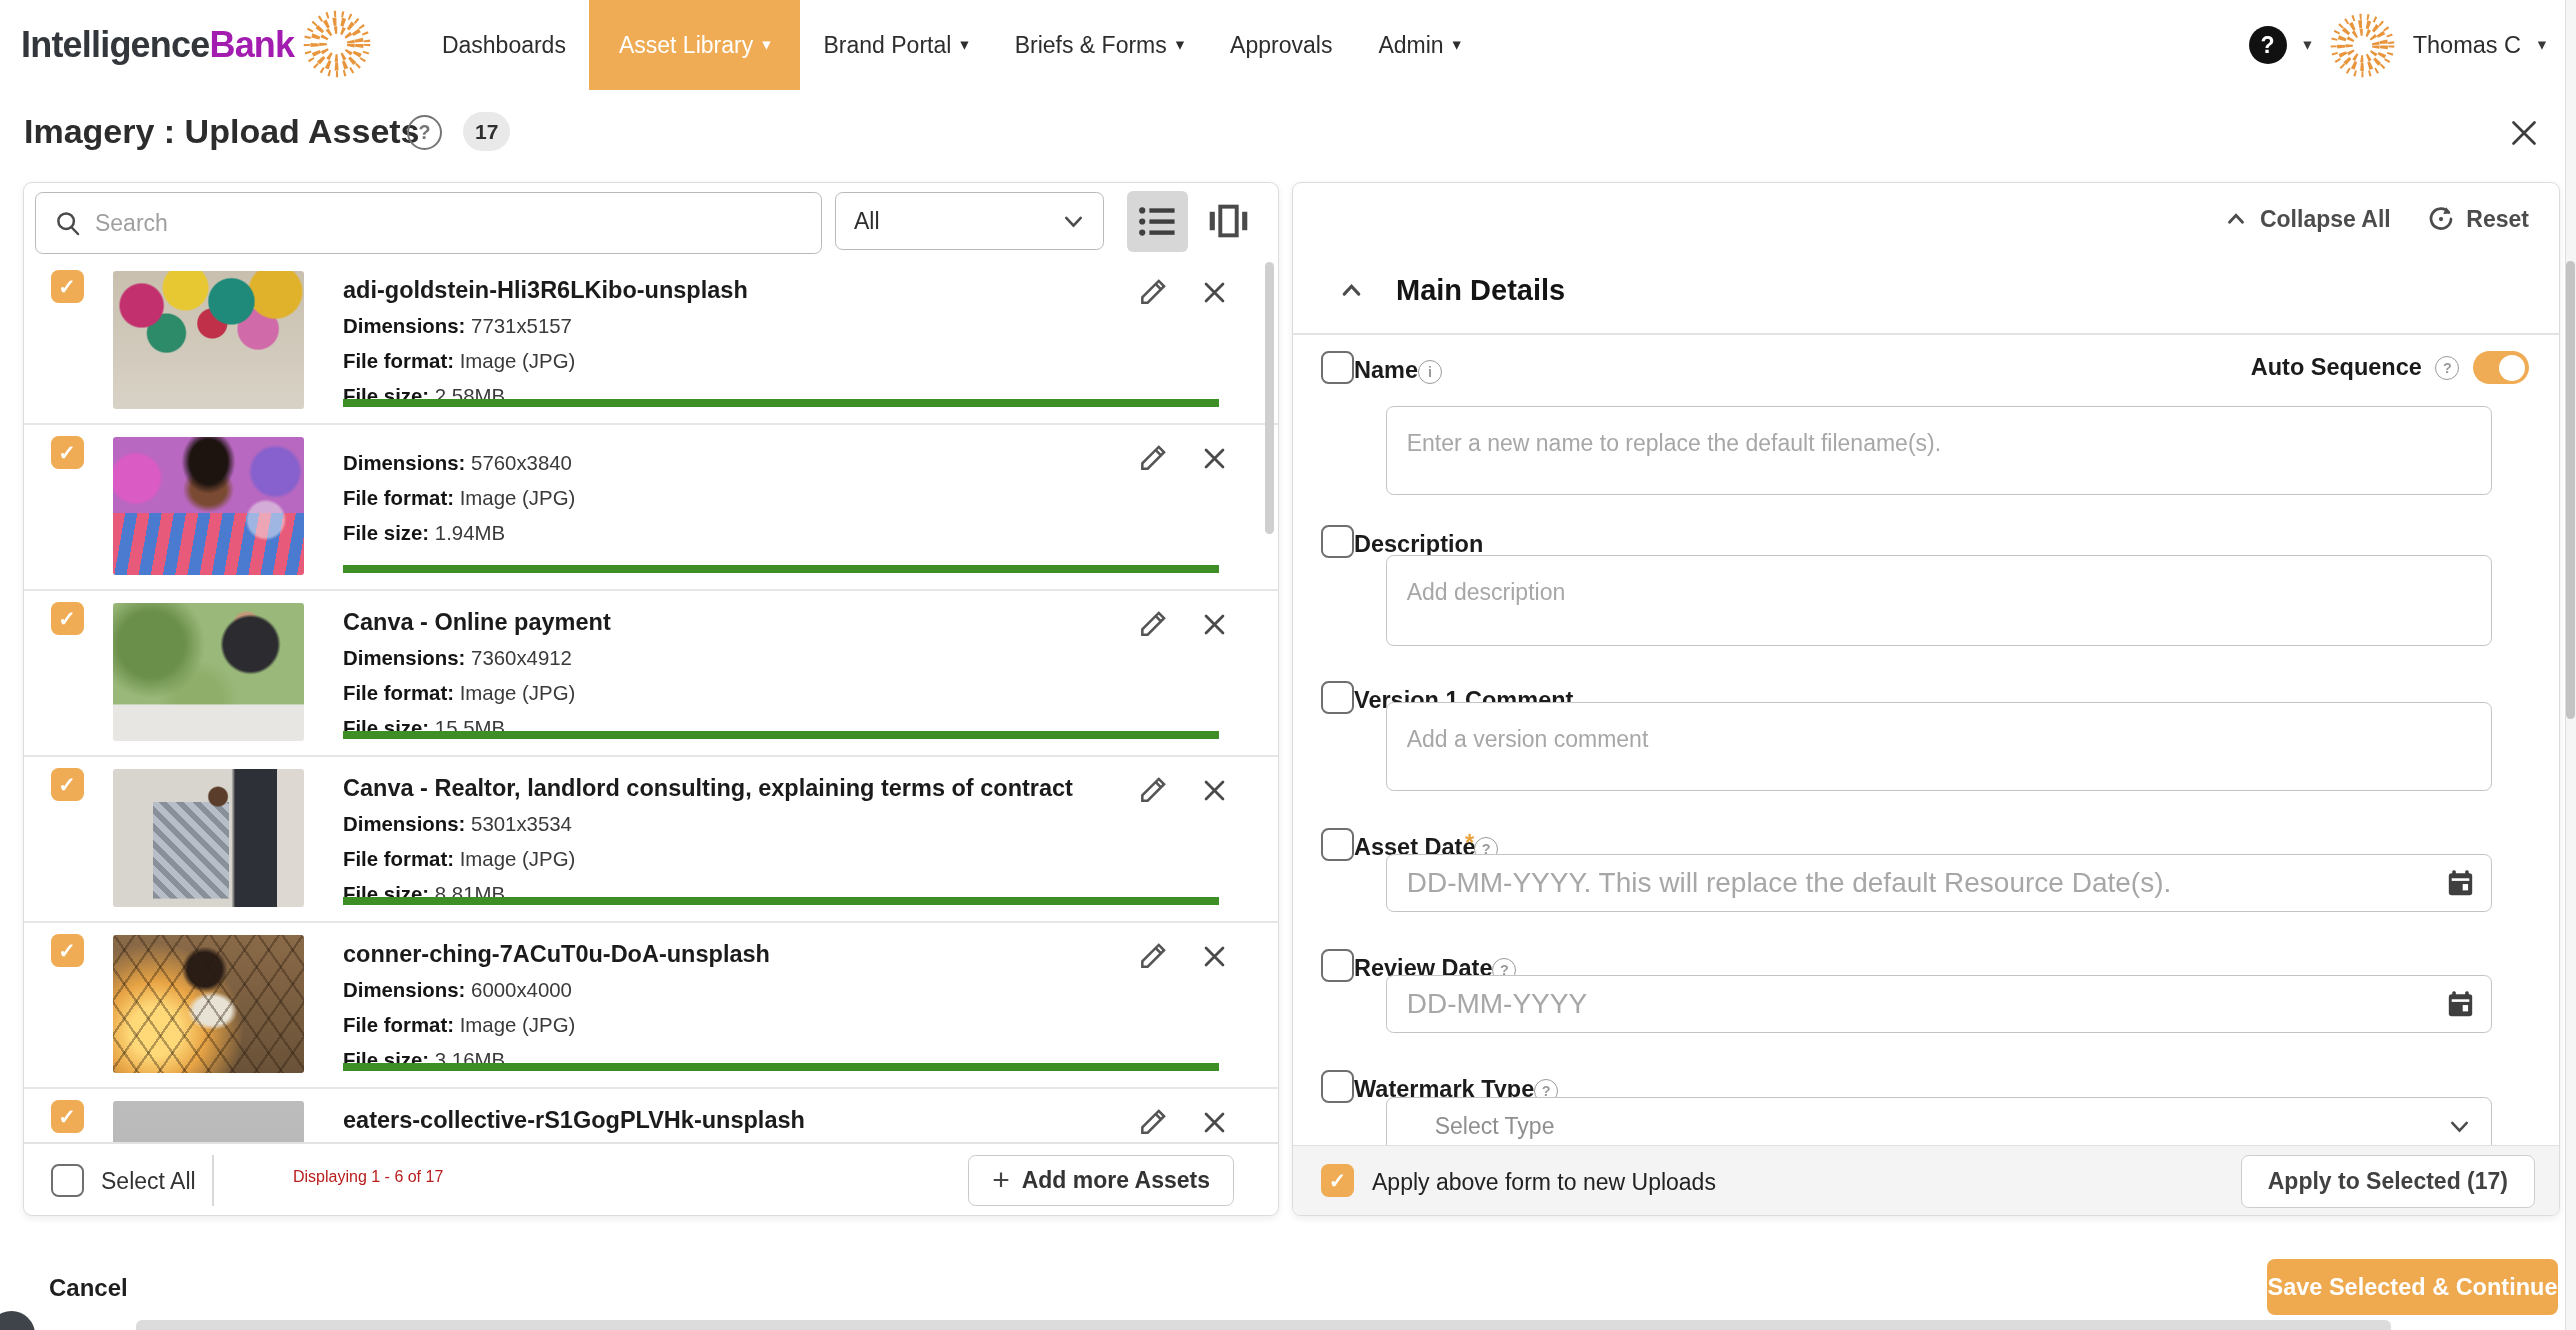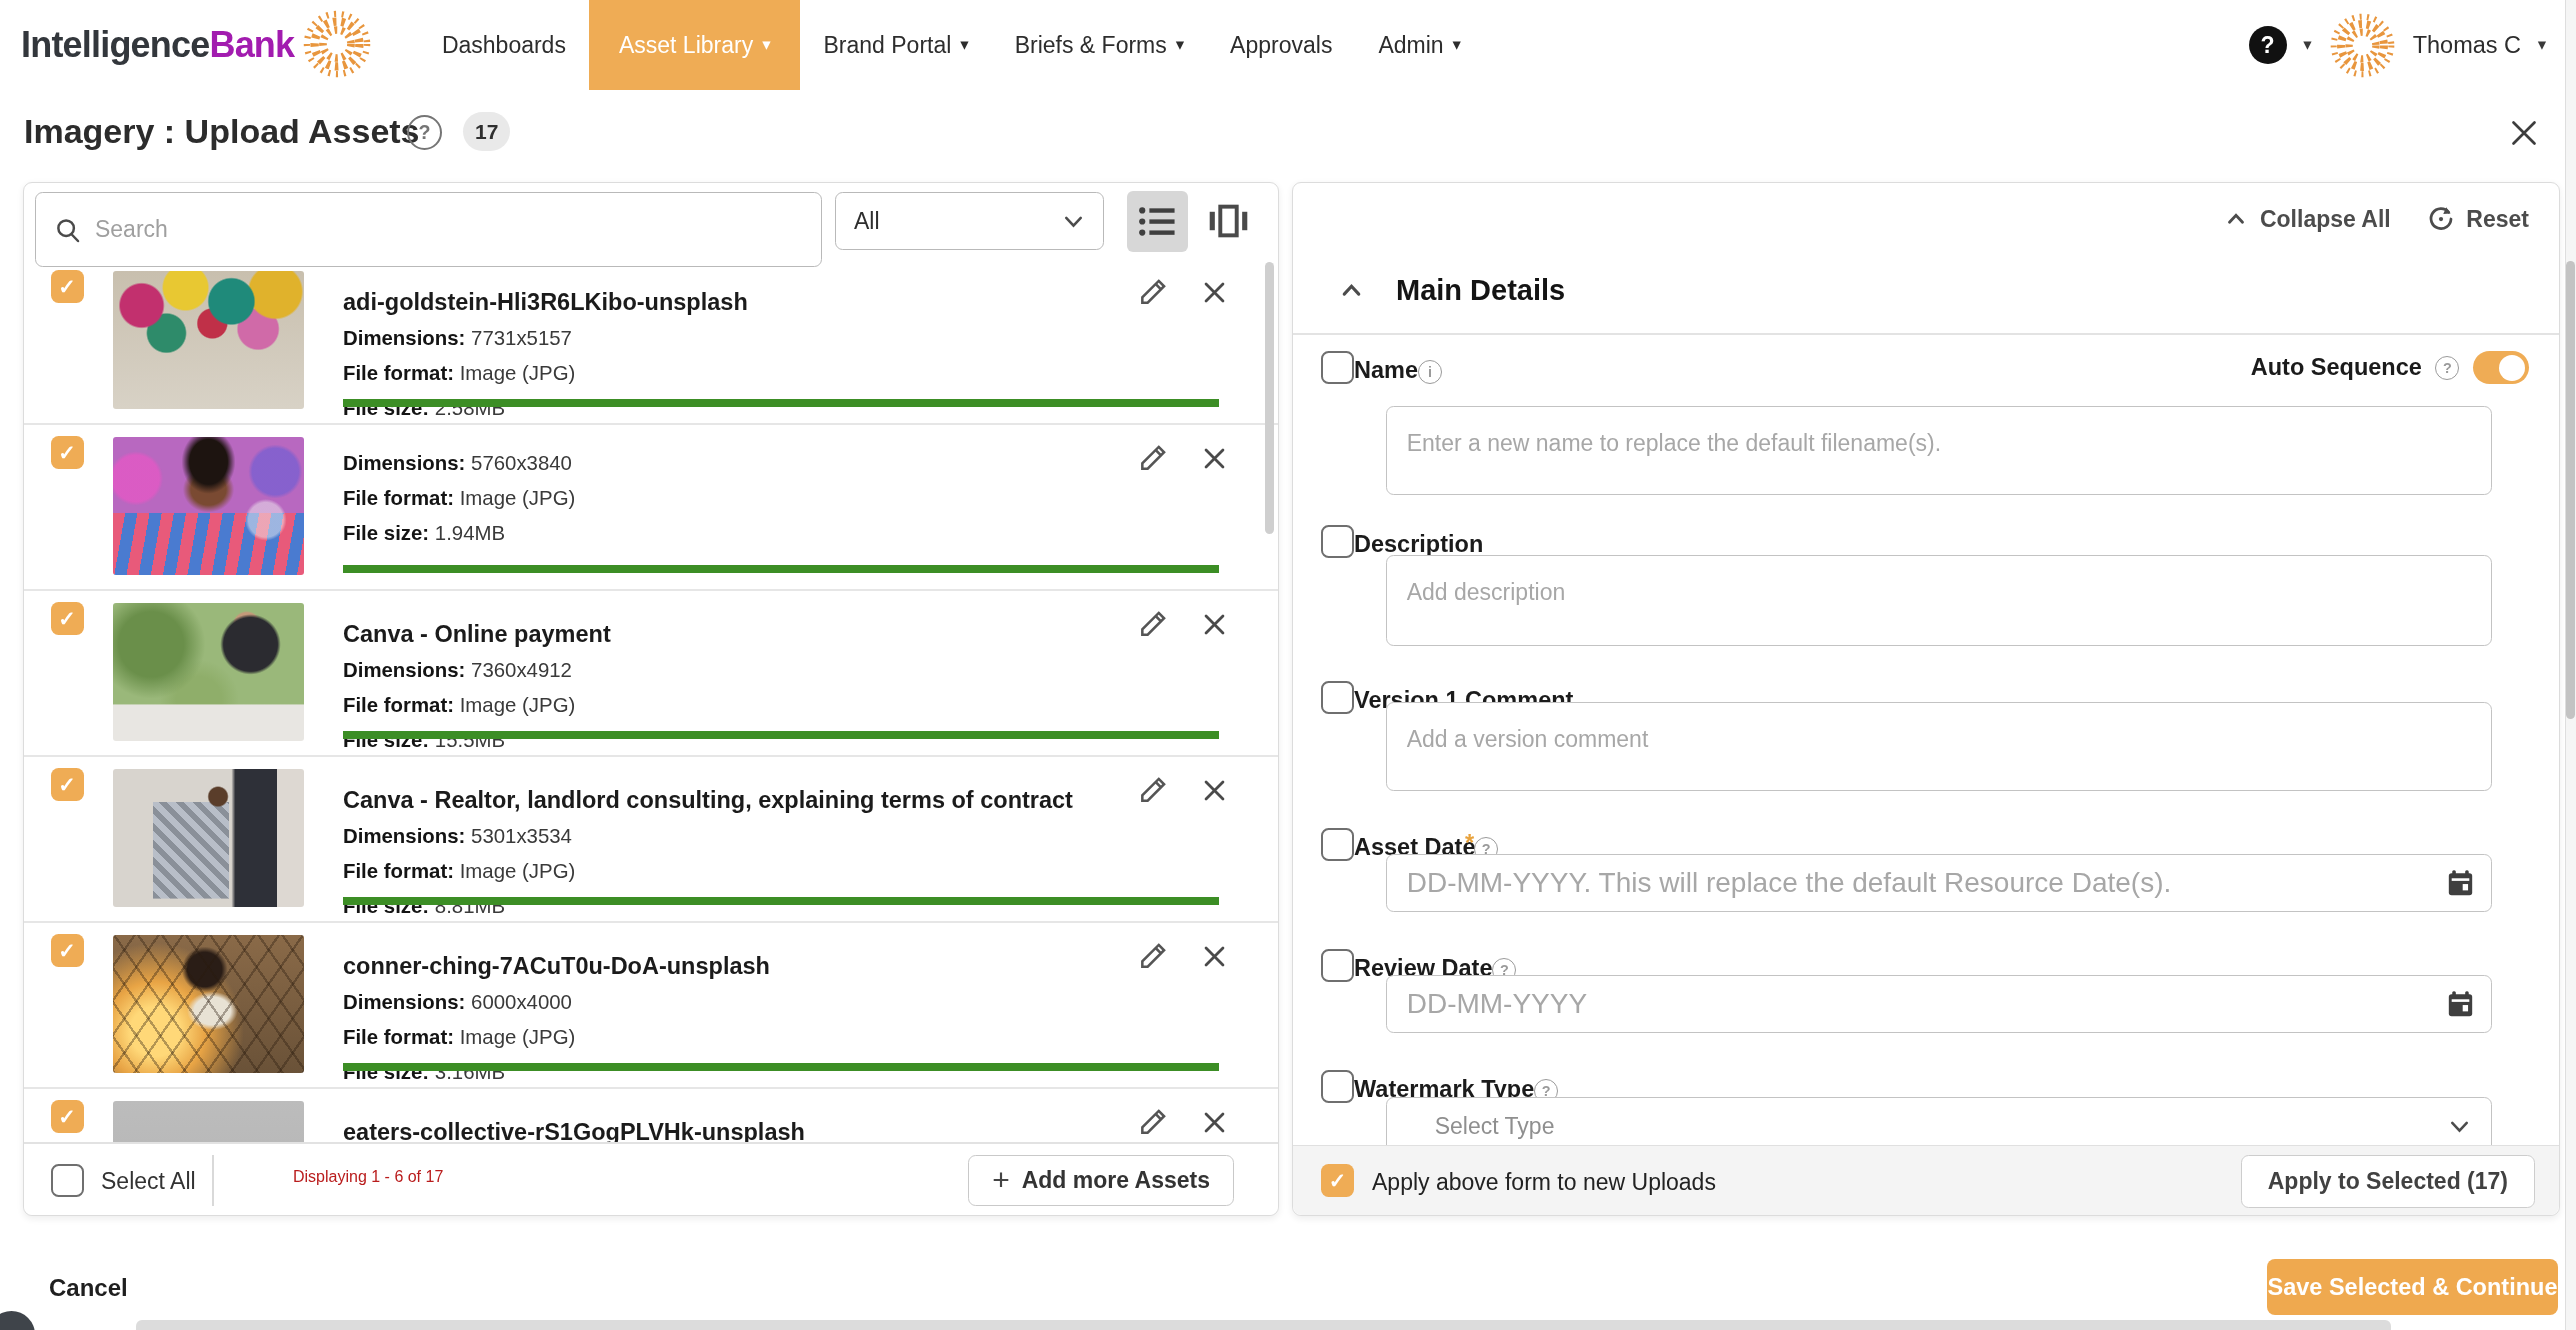--- a/index.html
+++ b/index.html
@@ -29,21 +29,21 @@
   .title-help { position:absolute; left:407px; top:115px; width:35px; height:35px; border:2.3px solid #757575; border-radius:50%; color:#757575; font-size:19.7px; font-weight:700; display:flex; align-items:center; justify-content:center; }
   .count-badge { position:absolute; left:463px; top:112px; min-width:44px; height:39px; padding:0 12px; background:#E9E9E9; border-radius:19.7px; font-size:21px; font-weight:600; color:#2f2f2f; display:flex; align-items:center; justify-content:center; }
   .close-x { position:absolute; left:2506px; top:115px; width:36px; height:36px; cursor:pointer; }
 
   
   .panel { position:absolute; background:#fff; border:1.5px solid #dcdcdc; border-radius:9px; box-shadow:0 2.3px 7.6px rgba(0,0,0,.07); }
   .left-panel  { left:23px;  top:182px; width:1256px; height:1034px; }
   .right-panel { left:1292px; top:182px; width:1268px; height:1034px; }
 
   
-  .search-wrap { position:absolute; left:11.4px; top:9px; width:787px; height:75px; border:1.5px solid #b9b9b9; border-radius:7.6px; display:flex; align-items:center; background:#fff; }
+  .search-wrap { position:absolute; left:11.4px; top:9px; width:787px; height:62px; border:1.5px solid #b9b9b9; border-radius:7.6px; display:flex; align-items:center; background:#fff; }
   .search-wrap svg { margin-left:16.6px; flex:0 0 auto; }
   .search-input { border:none; outline:none; font-size:23px; color:#333; margin-left:12px; width:681px; font-family:"Liberation Sans", sans-serif; }
   .search-input::placeholder { color:#9f9f9f; }
   .filter-select { position:absolute; left:811px; top:9px; width:269px; height:58px; border:1.5px solid #b9b9b9; border-radius:7.6px; display:flex; align-items:center; background:#fff; cursor:pointer; }
   .filter-select .sel-text { font-size:23px; color:#2e2e2e; margin-left:18px; }
   .filter-select svg { position:absolute; right:15px; }
   .view-btn { position:absolute; top:7.6px; width:61px; height:61px; border-radius:6px; display:flex; align-items:center; justify-content:center; cursor:pointer; }
   .view-btn.list { left:1103px; background:#d7d7d7; }
   .view-btn.carousel { left:1174px; background:transparent; }
 
@@ -88,21 +88,21 @@
         #d8d4ce; background-size:100% 100%,100% 100%,40% 70%,100% 100%; background-position:0 0,0 0,35% 80%,0 0; background-repeat:no-repeat; }
   .t5 { background:
         repeating-linear-gradient(55deg, rgba(40,25,12,.35) 0 2.3px, transparent 2.3px 19.7px),
         repeating-linear-gradient(-55deg, rgba(40,25,12,.35) 0 2.3px, transparent 2.3px 19.7px),
         radial-gradient(ellipse at 52% 55%, #e8e2d4 0 13%, transparent 18%),
         radial-gradient(circle at 48% 25%, #2a1d16 0 12%, transparent 16%),
         radial-gradient(circle at 22% 70%, #ffd878 0 14%, #e8a445 28%, transparent 50%),
         linear-gradient(#8a6a48, #6a5238); }
   .t6 { background:linear-gradient(#bcbcbc, #b2b2b2); }
   .asset-info { position:absolute; left:319px; top:16.6px; right:182px; }
-  .asset-name { font-size:23.5px; font-weight:700; color:#1b1b1b; line-height:29px; white-space:nowrap; overflow:hidden;margin-top:12px; }
+  .asset-name { font-size:23.5px; font-weight:700; color:#1b1b1b; line-height:29px; white-space:nowrap; overflow:hidden; }
   .meta { font-size:20.4px; color:#3a3a3a; margin-top:9.8px; line-height:25px; }
   .meta b { color:#141414; font-weight:700; }
   .pbar { position:absolute; left:319px; top:140px; width:876px; height:8.3px; background:#3C8E25; }
   .row-actions { position:absolute; right:47px; top:16.6px; display:flex; gap:29px; }
   .icon-btn { width:33px; height:33px; display:flex; align-items:center; justify-content:center; cursor:pointer; }
 
   
   .list-footer { position:absolute; left:0; bottom:0; width:100%; height:73px; background:#fff; border-top:2.3px solid #e2e2e2; border-radius:0 0 9px 9px; z-index:5; }
   .list-footer .cb { position:absolute; left:26.5px; top:19.7px; }
   .select-all-label { position:absolute; left:77px; top:24px; font-size:23px; color:#333; }

